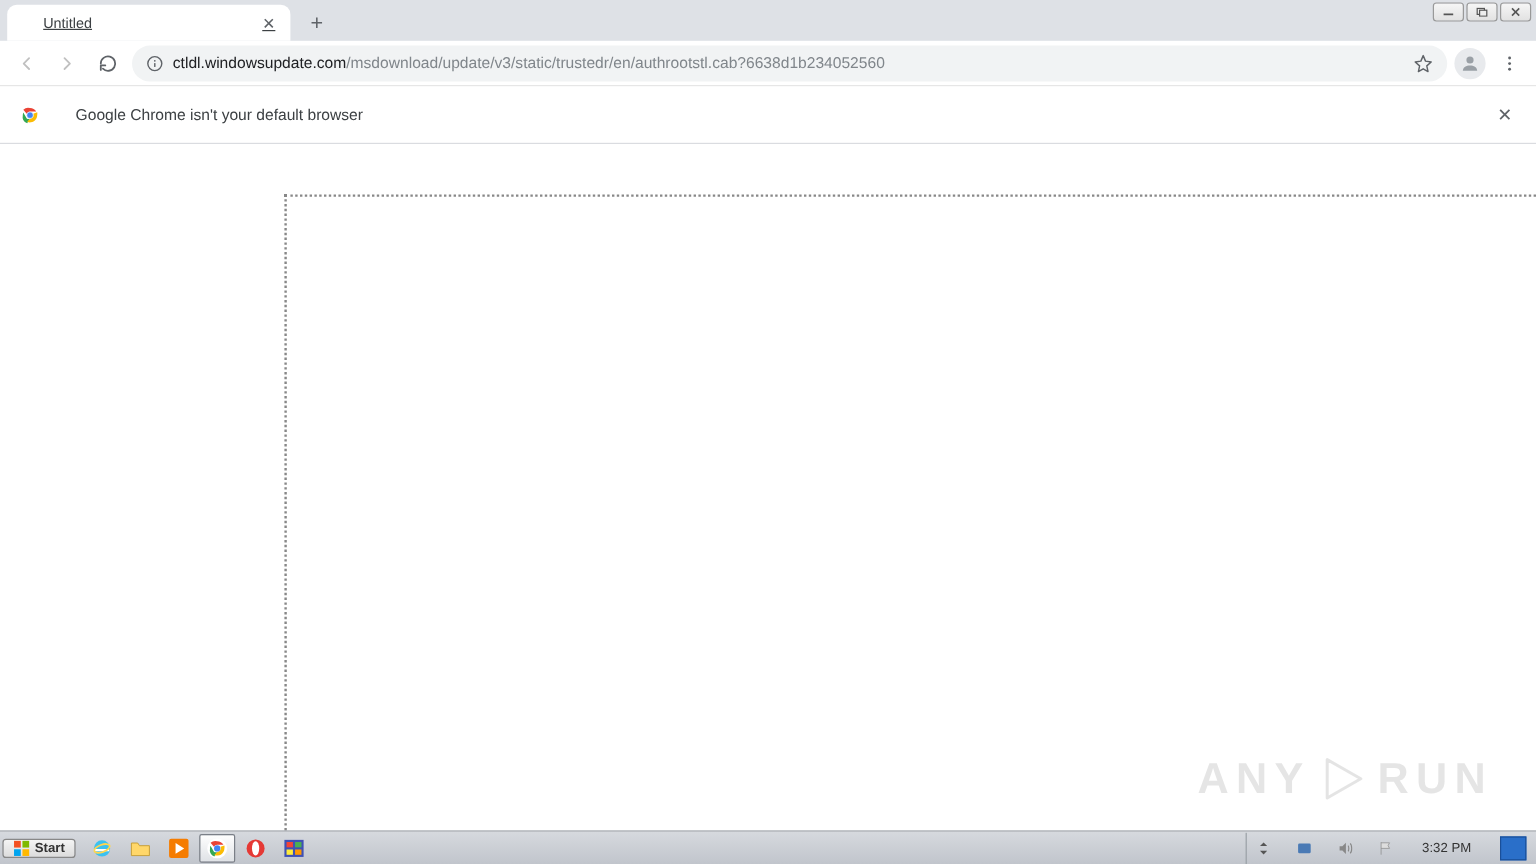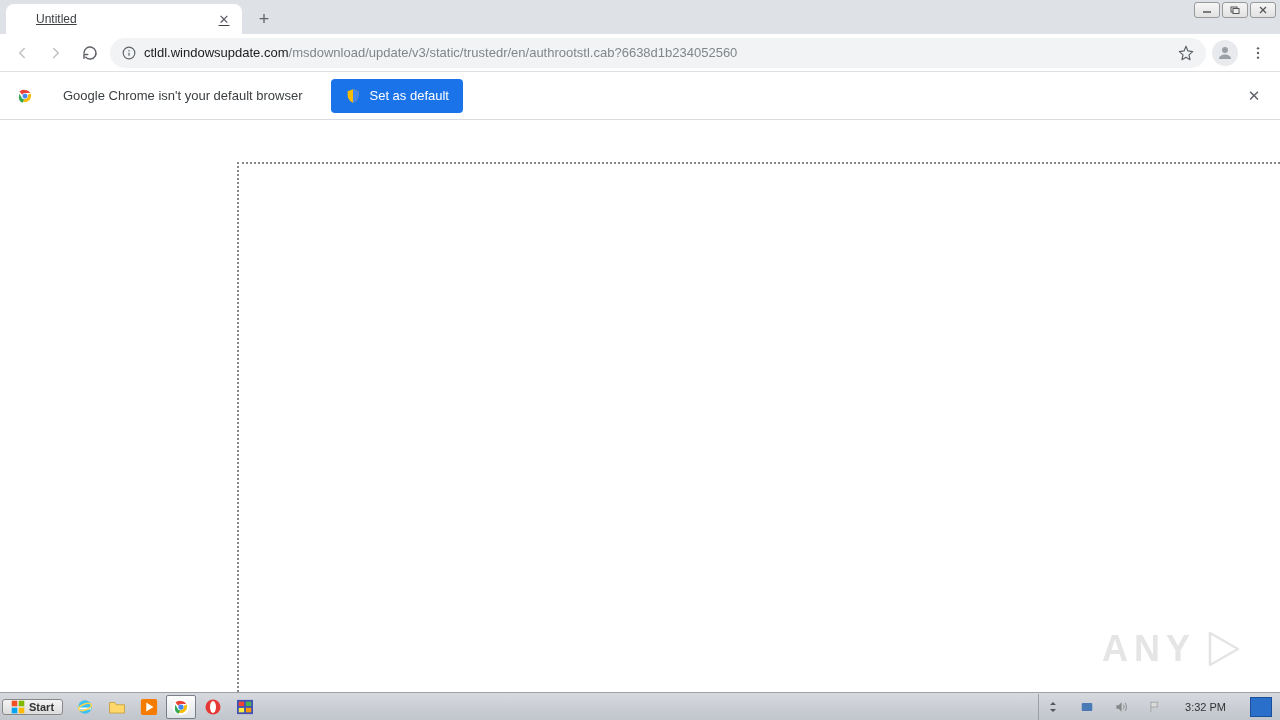--- a/index.html
+++ b/index.html
@@ -139,41 +139,33 @@
     <svg width="18" height="18" viewBox="0 0 48 48">
         <circle cx="24" cy="24" r="22" fill="#fff"></circle>
         <path d="M24 8a16 16 0 0 1 13.86 8H24a8 8 0 0 0-7.2 4.5L9.1 11.7A16 16 0 0 1 24 8z" fill="#EA4335"></path>
         <path d="M8 24a16 16 0 0 1 1.1-5.8l7.7 13.3A8 8 0 0 0 24 32l-6.3 10A16 16 0 0 1 8 24z" fill="#34A853"></path>
         <path d="M40 24a16 16 0 0 1-22.3 14.7L24 32a8 8 0 0 0 7.2-11.5L40 17.4A16 16 0 0 1 40 24z" fill="#FBBC05"></path>
         <circle cx="24" cy="24" r="7" fill="#4285F4"></circle>
         <circle cx="24" cy="24" r="7" fill="none" stroke="#fff" stroke-width="1"></circle>
       </svg>
   </span>
   <span>Google Chrome isn't your default browser</span>
-  <button class="set-default-btn">
-    <span class="shield-icon">
-      <svg width="16" height="16" viewBox="0 0 24 24">
-          <path d="M12 2l8 3v6c0 5-3.4 9.5-8 11-4.6-1.5-8-6-8-11V5l8-3z" fill="#FBBC05"></path>
-          <path d="M12 2l8 3v6c0 5-3.4 9.5-8 11V2z" fill="#4285F4"></path>
-        </svg>
-    </span>
-    <span>Set as default</span>
-  </button>
   <span class="infobar-close">✕</span>
 </div>
 
 <div class="content">
   <div class="dotted-box"></div>
 </div>
 
 <div class="watermark">
   <span>ANY</span>
   <svg width="40" height="40" viewBox="0 0 40 40">
       <path d="M6 4l28 16L6 36V4z" fill="none" stroke="#969696" stroke-width="2.5" stroke-linejoin="round"></path>
     </svg>
+  <span>RUN</span>
 </div>
 
 <div class="taskbar">
   <div class="start-btn">
     <span class="start-logo">
       <svg width="14" height="14" viewBox="0 0 20 20">
           <rect x="1" y="1" width="8" height="8" fill="#f25022"></rect>
           <rect x="11" y="1" width="8" height="8" fill="#7fba00"></rect>
           <rect x="1" y="11" width="8" height="8" fill="#00a4ef"></rect>
           <rect x="11" y="11" width="8" height="8" fill="#ffb900"></rect>

